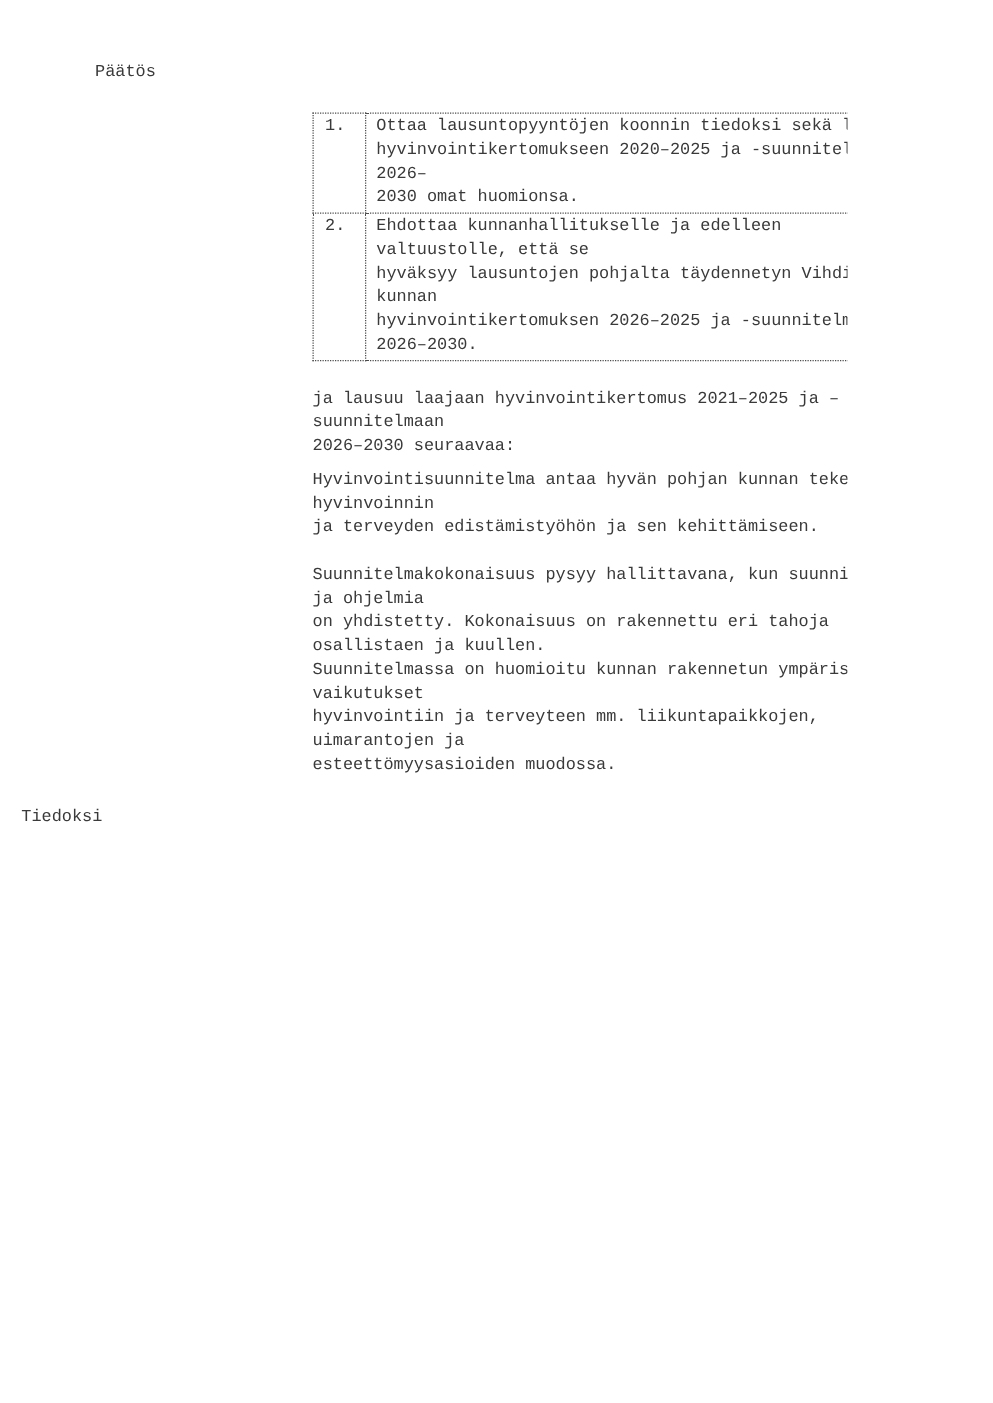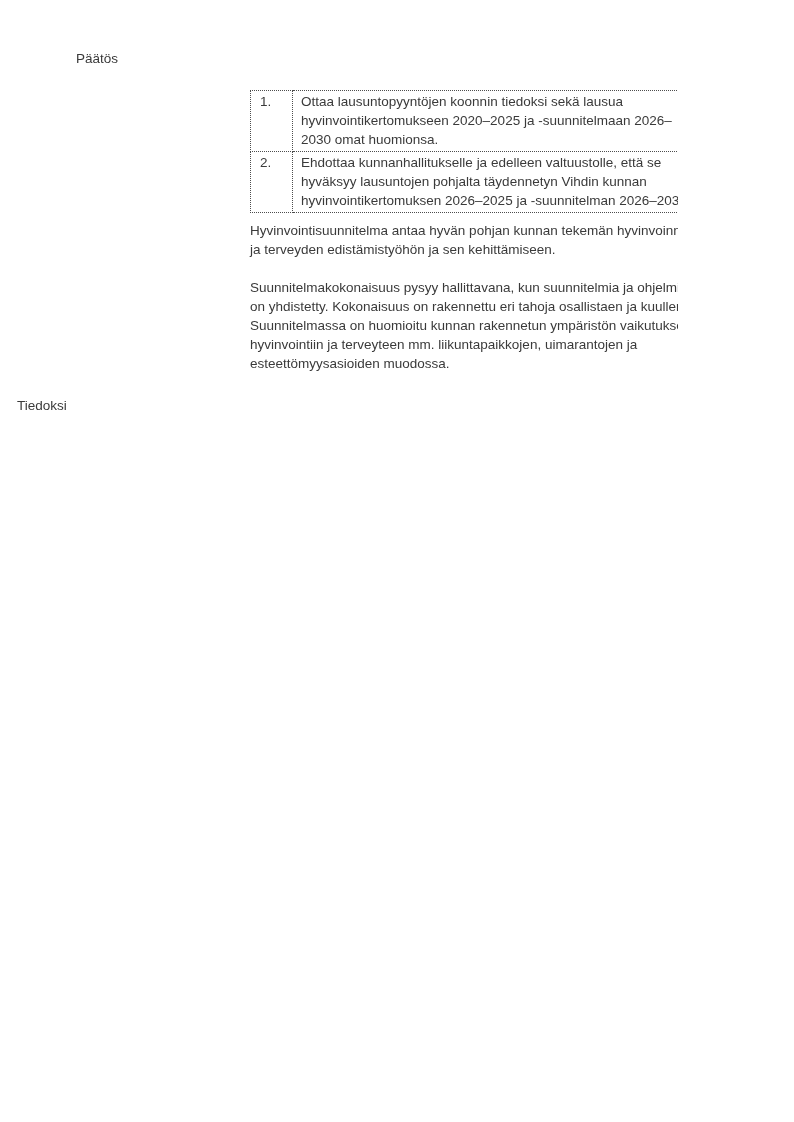--- a/index.html
+++ b/index.html
@@ -7,21 +7,21 @@
     padding: 0;
     background: #ffffff;
   }
   .page {
     position: relative;
     width: 678px;
     height: 1122px;
     background: #ffffff;
     box-sizing: border-box;
     padding: 49px 0 0 76px;
-    font-family: Liberation Sans, sans-serif;
+    font-family: Liberation Mono, monospace;
     font-size: 13.5px;
     line-height: 19px;
     color: #3a3a3a;
     overflow: hidden;
   }
   .doc-row {
     display: flex;
     align-items: flex-start;
   }
   .label-col {
@@ -84,20 +84,22 @@
           </tr>
           <tr>
             <td class="num-cell">2.</td>
             <td class="text-cell">Ehdottaa kunnanhallitukselle ja edelleen valtuustolle, että se
 hyväksyy lausuntojen pohjalta täydennetyn Vihdin kunnan
 hyvinvointikertomuksen 2026–2025 ja -suunnitelman 2026–2030.</td>
           </tr>
         </tbody>
       </table>
 
+      <p class="para para-intro">ja lausuu laajaan hyvinvointikertomus 2021–2025 ja –suunnitelmaan
+2026–2030 seuraavaa:</p>
 
       <p class="para para-body-1">Hyvinvointisuunnitelma antaa hyvän pohjan kunnan tekemän hyvinvoinnin
 ja terveyden edistämistyöhön ja sen kehittämiseen.</p>
 
       <p class="para para-body-2">Suunnitelmakokonaisuus pysyy hallittavana, kun suunnitelmia ja ohjelmia
 on yhdistetty. Kokonaisuus on rakennettu eri tahoja osallistaen ja kuullen.
 Suunnitelmassa on huomioitu kunnan rakennetun ympäristön vaikutukset
 hyvinvointiin ja terveyteen mm. liikuntapaikkojen, uimarantojen ja
 esteettömyysasioiden muodossa.</p>
 

